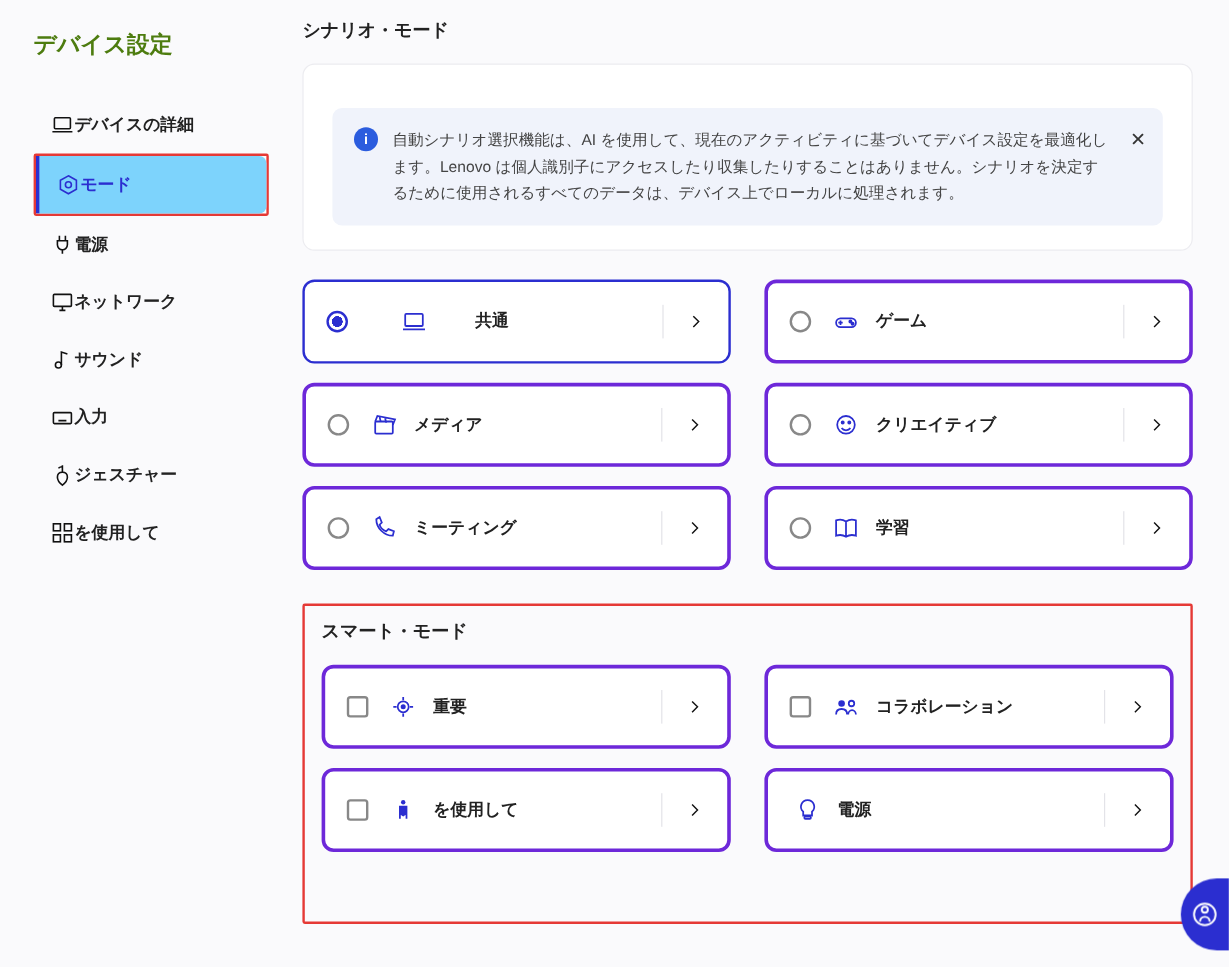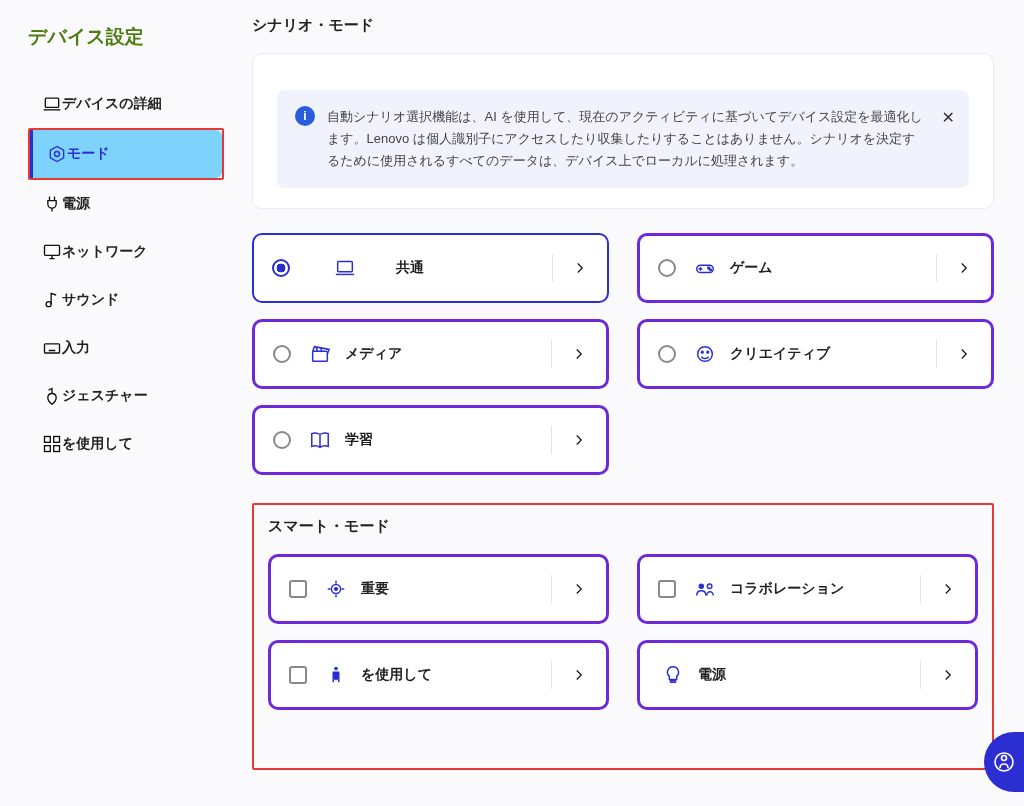--- a/index.html
+++ b/index.html
@@ -412,20 +412,34 @@
           </svg>
         </span>
       <span class="mode-label">クリエイティブ</span>
       <span class="chev">
           <svg width="18" height="18" viewBox="0 0 24 24" stroke-width="2.2">
             <path d="M9 6l6 6-6 6"></path>
           </svg>
         </span>
     </div>
 
+    <div class="mode-card">
+      <div class="selector"></div>
+      <span class="mode-icon blue">
+          <svg width="22" height="22" viewBox="0 0 24 24">
+            <path d="M5 4c0 8 7 15 15 15l1-4-5-2-2 2c-3-1-5-3-6-6l2-2-2-5z"></path>
+          </svg>
+        </span>
+      <span class="mode-label">ミーティング</span>
+      <span class="chev">
+          <svg width="18" height="18" viewBox="0 0 24 24" stroke-width="2.2">
+            <path d="M9 6l6 6-6 6"></path>
+          </svg>
+        </span>
+    </div>
 
     <div class="mode-card">
       <div class="selector"></div>
       <span class="mode-icon blue">
           <svg width="22" height="22" viewBox="0 0 24 24">
             <path d="M3 5c3-1 6-1 9 1 3-2 6-2 9-1v14c-3-1-6-1-9 1-3-2-6-2-9-1zM12 6v14"></path>
           </svg>
         </span>
       <span class="mode-label">学習</span>
       <span class="chev">

